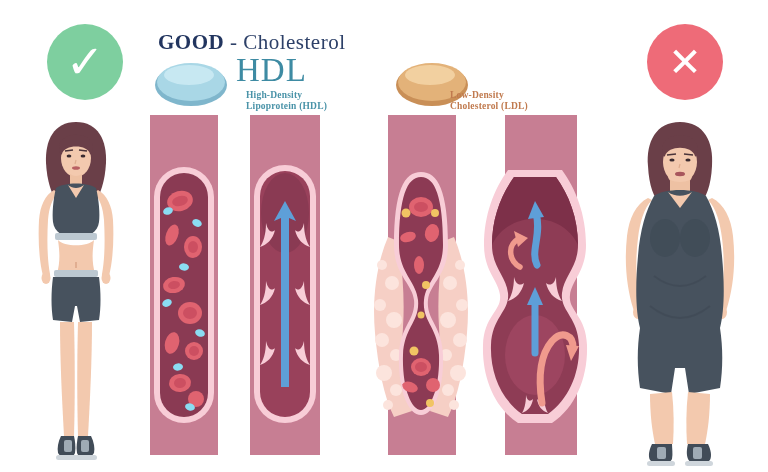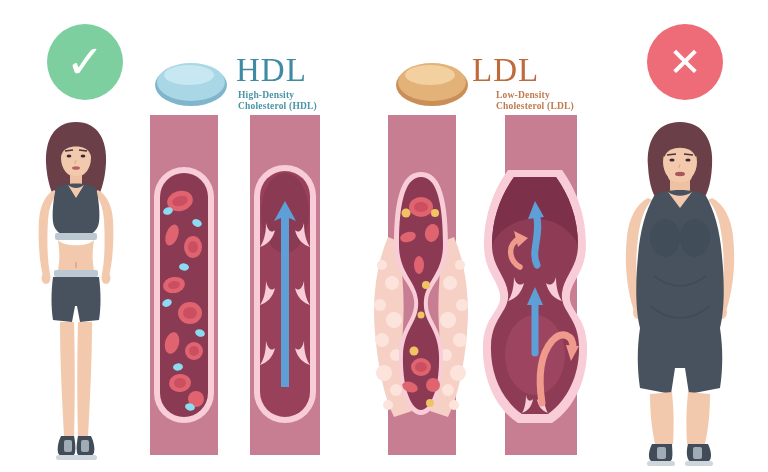--- a/index.html
+++ b/index.html
@@ -15,57 +15,60 @@
   .title{position:absolute;top:30px;font-size:21px;letter-spacing:.5px;white-space:nowrap;}
   .title .w{font-weight:bold;}
   .title.good{left:158px;color:#2d4068;}
   .title.good .w{color:#22355f;}
   .title.bad{left:402px;color:#93433a;}
   .title.bad .w{color:#7b2a22;}
   .abbr{position:absolute;top:52px;font-size:33px;font-weight:normal;letter-spacing:1px;}
   .abbr.hdl{left:236px;color:#3e8ba3;}
   .abbr.ldl{left:472px;color:#c06a3b;}
   .sub{position:absolute;top:90px;font-size:9.5px;font-weight:bold;line-height:1.15;letter-spacing:.2px;}
-  .sub.hdl{left:238px;color:#4a93a8;}
-  .sub.ldl{left:496px;color:#c07a4e;}
+  .sub.hdl{left:246px;color:#4a93a8;}
+  .sub.ldl{left:450px;color:#c07a4e;}
   .blob{position:absolute;top:57px;}
   .blob.hdl{left:153px;}
   .blob.ldl{left:394px;}
   .vessel{position:absolute;top:115px;}
   .figure{position:absolute;top:116px;}
 </style>
 </head>
 <body>
 
 <div class="canvas">
 
   <div class="badge good">
     <span>✓</span>
   </div>
   <div class="badge bad">
     <span>✕</span>
   </div>
 
+  <div class="title good">
+    <span class="w">GOOD</span>
+    <span>- Cholesterol</span>
+  </div>
   <svg class="blob hdl" width="76" height="50" viewBox="0 0 76 50">
     <ellipse cx="38" cy="28" rx="36" ry="21" fill="#7fb6cc"></ellipse>
     <ellipse cx="38" cy="25" rx="34" ry="19" fill="#a9d7e6"></ellipse>
     <ellipse cx="36" cy="18" rx="25" ry="10" fill="#c7e8f2"></ellipse>
   </svg>
   <div class="abbr hdl">HDL</div>
   <div class="sub hdl">
     <div>High-Density</div>
-    <div>Cholesterol (HDL)</div>
+    <div>Lipoprotein (HDL)</div>
   </div>
 
   <svg class="blob ldl" width="76" height="50" viewBox="0 0 76 50">
     <ellipse cx="38" cy="28" rx="36" ry="21" fill="#c98f57"></ellipse>
     <ellipse cx="38" cy="25" rx="34" ry="19" fill="#e3b279"></ellipse>
     <ellipse cx="36" cy="18" rx="25" ry="10" fill="#f2d0a0"></ellipse>
   </svg>
-  <div class="abbr ldl">LDL</div>
   <div class="sub ldl">
     <div>Low-Density</div>
     <div>Cholesterol (LDL)</div>
   </div>
 
   <svg class="vessel" style="left:150px" width="68" height="340" viewBox="0 0 68 340">
     <rect x="0" y="0" width="68" height="340" fill="#c77e93"></rect>
     <rect x="4" y="52" width="60" height="256" rx="30" fill="#f8cdd7"></rect>
     <rect x="10" y="58" width="48" height="244" rx="24" fill="#8a3a53"></rect>
     <g fill="#e06370">

